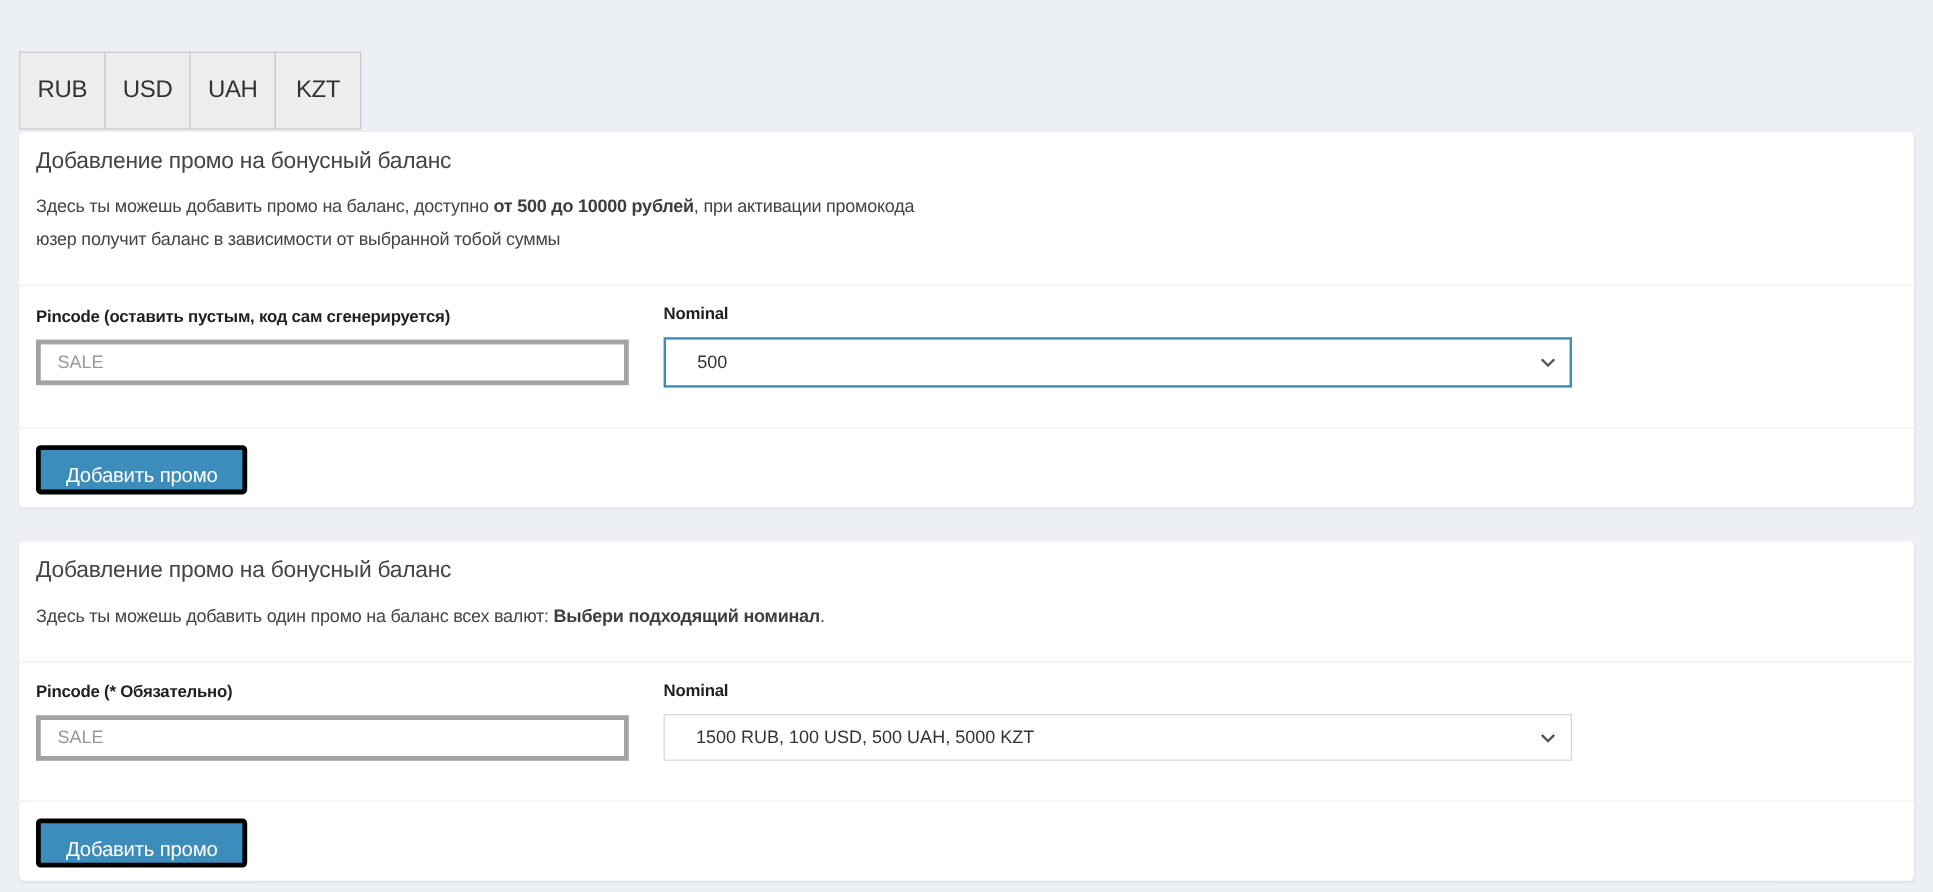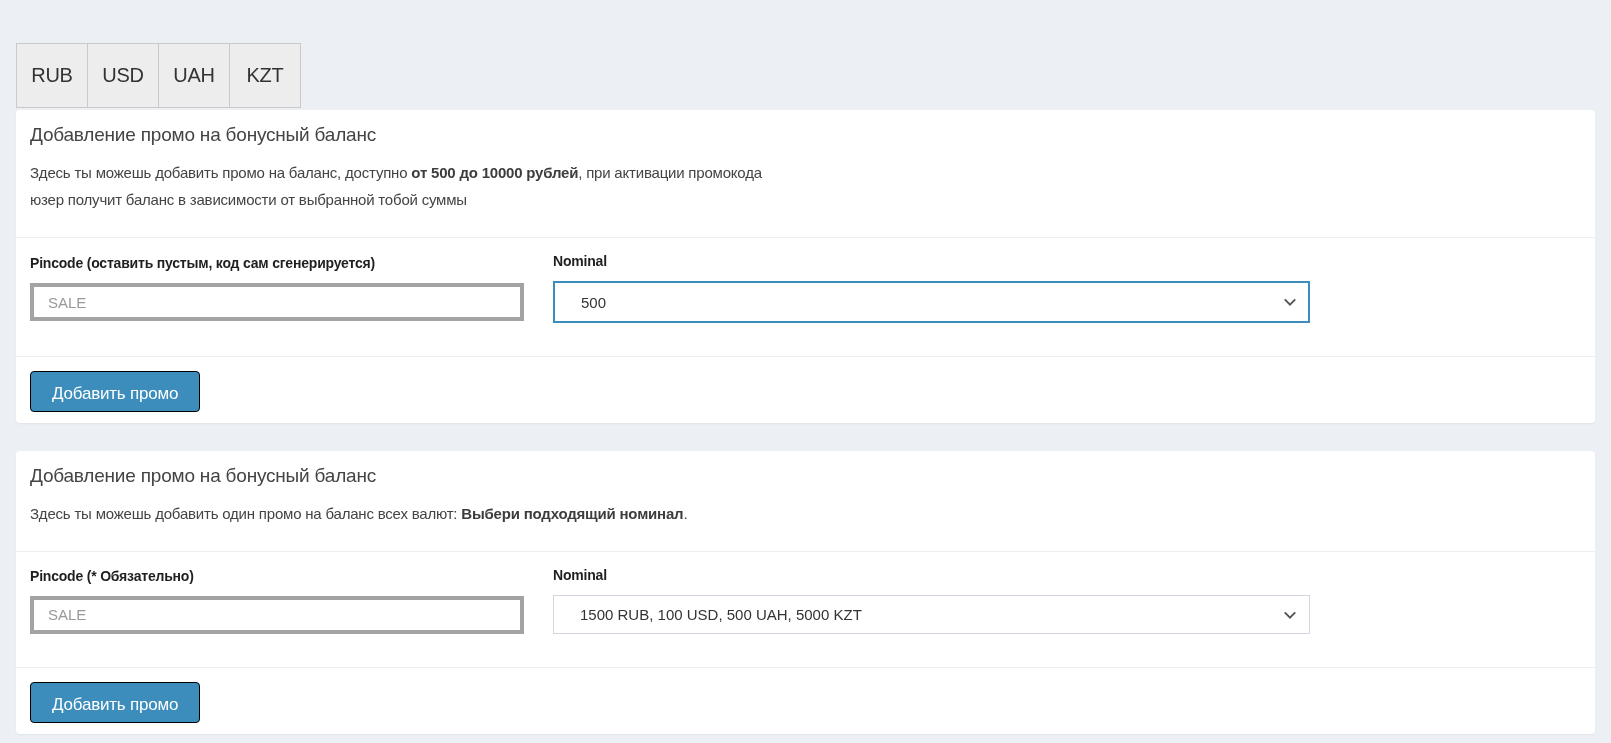--- a/index.html
+++ b/index.html
@@ -117,21 +117,21 @@
     top: 50%;
     transform: translateY(-50%);
     pointer-events: none;
     line-height: 0;
   }
 
   
   .panel-footer { padding: 14px 15px 11px 14px; }
   .btn-primary {
     background: #3c8dbc;
-    border: 1px solid #000000;
+    border: 4px solid #000000;
     border-radius: 4px;
     color: #ffffff;
     font-size: 17px;
     font-family: "Liberation Sans", sans-serif;
     padding: 12px 21px;
     height: 41px;
     cursor: pointer;
     letter-spacing: -0.2px;
   }
 </style>

